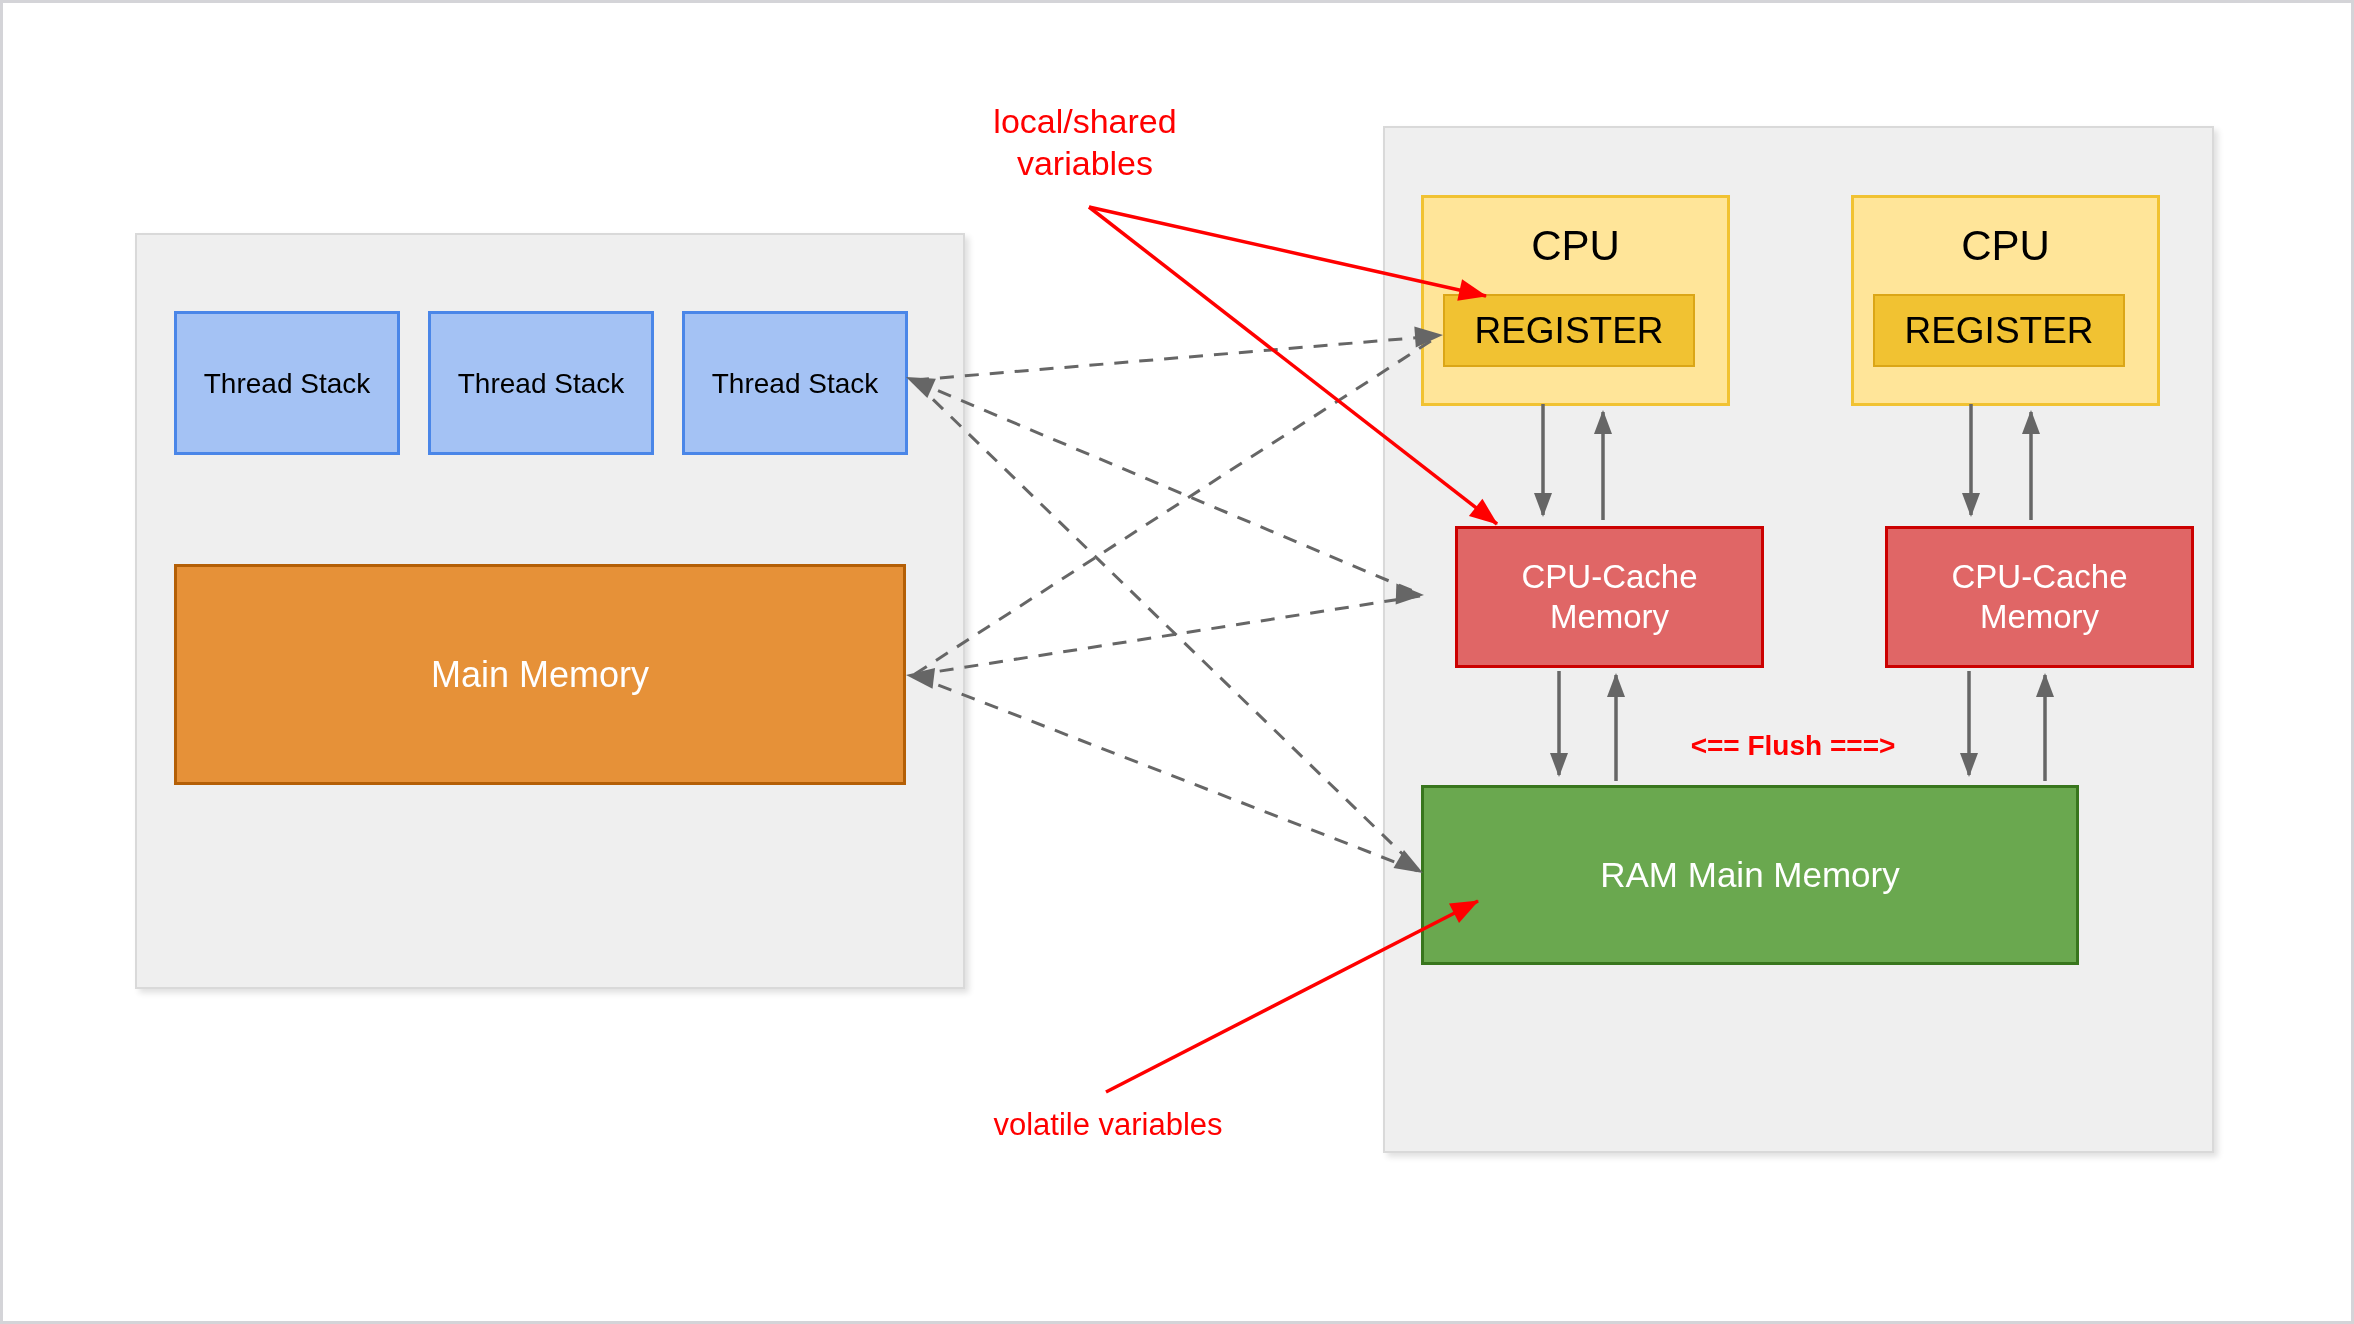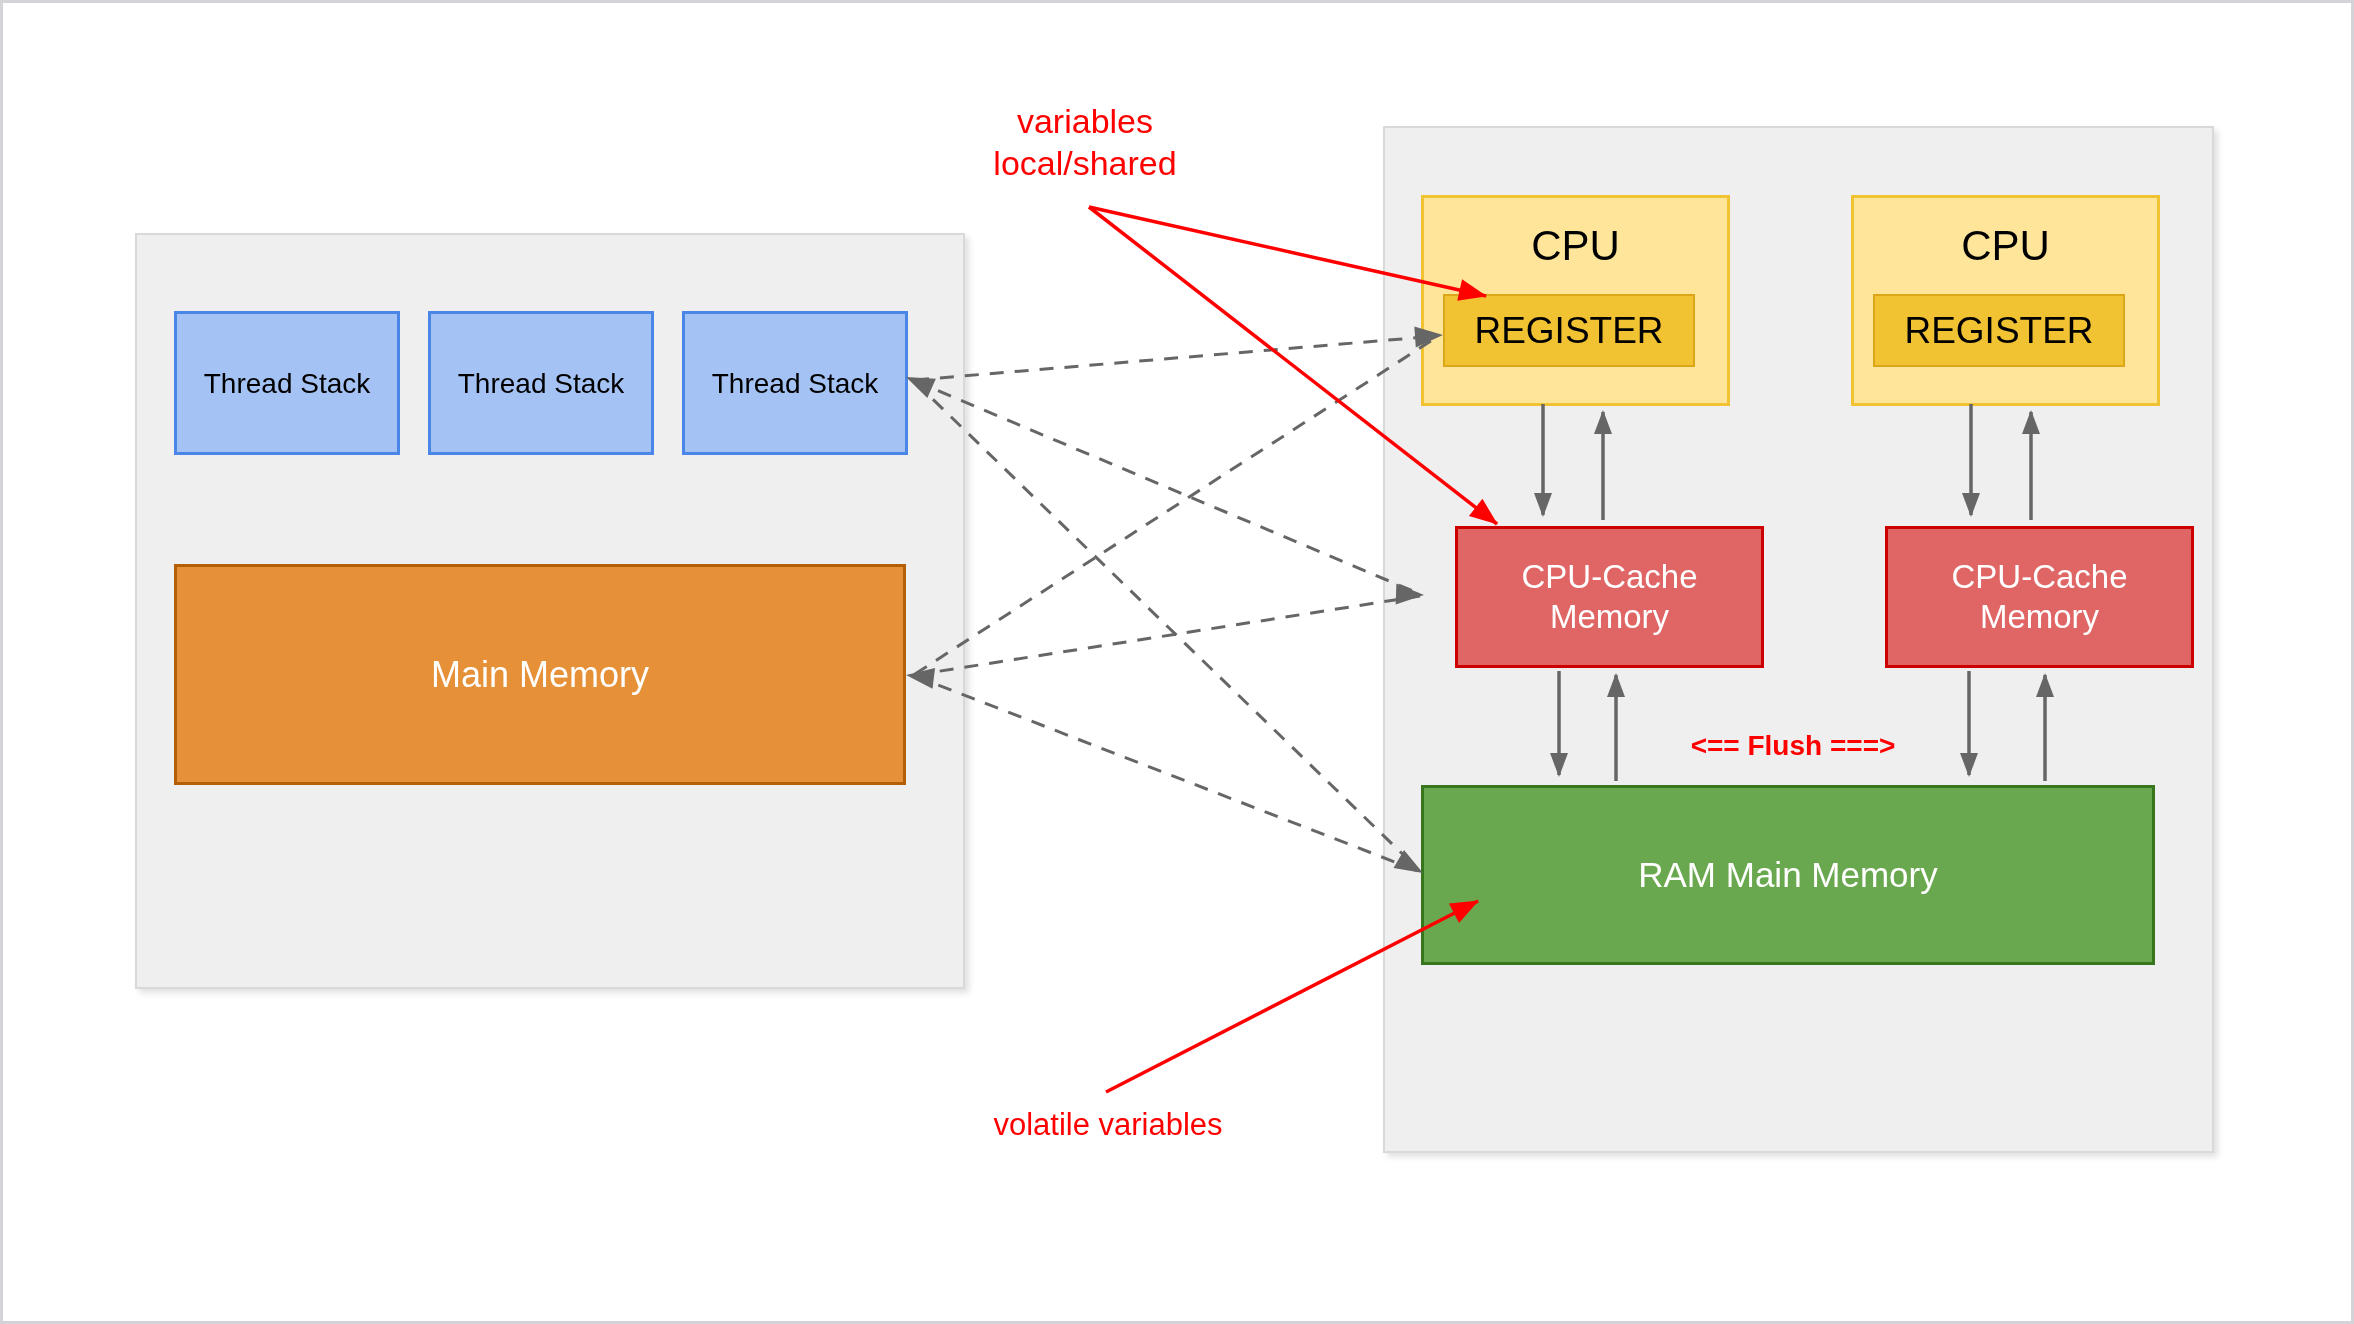--- a/index.html
+++ b/index.html
@@ -107,30 +107,30 @@
 
   <div class="box cache" style="left:1418px;top:523px;width:309px;height:142px;">
     <span>CPU-Cache</span>
     <span>Memory</span>
   </div>
   <div class="box cache" style="left:1848px;top:523px;width:309px;height:142px;">
     <span>CPU-Cache</span>
     <span>Memory</span>
   </div>
 
-  <div class="box ram" style="left:1418px;top:782px;width:734px;height:180px;">
+  <div class="box ram" style="left:1418px;top:782px;width:658px;height:180px;">
     <span>RAM Main Memory</span>
   </div>
 
 
   <div class="red-note flush" style="left:1640px;top:727px;width:300px;">&lt;== Flush ===&gt;</div>
 
   <div class="red-note local-shared" style="left:932px;top:97px;width:300px;">
+    <span style="display:block">local/shared</span>
     <span style="display:block">variables</span>
-    <span style="display:block">local/shared</span>
   </div>
 
   <div class="red-note volatile" style="left:945px;top:1104px;width:320px;text-align:center;">volatile variables</div>
 
   <svg class="overlay" viewBox="0 0 2354 1324">
     <defs>
       <marker id="garrow" markerUnits="userSpaceOnUse" markerWidth="30" markerHeight="24" refX="24" refY="12" orient="auto">
         <path d="M2,3 L26,12 L2,21 Z" fill="#666666"></path>
       </marker>
       <marker id="rarrow" markerUnits="userSpaceOnUse" markerWidth="34" markerHeight="28" refX="28" refY="13" orient="auto">

